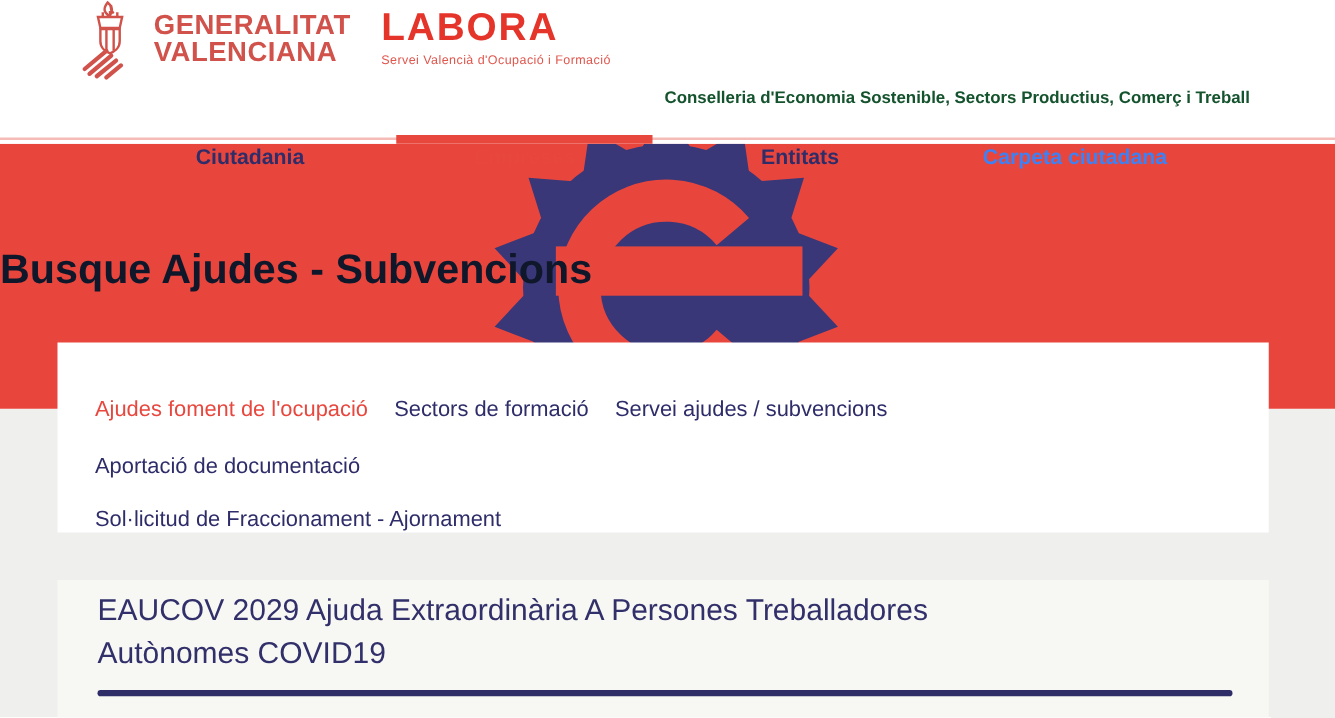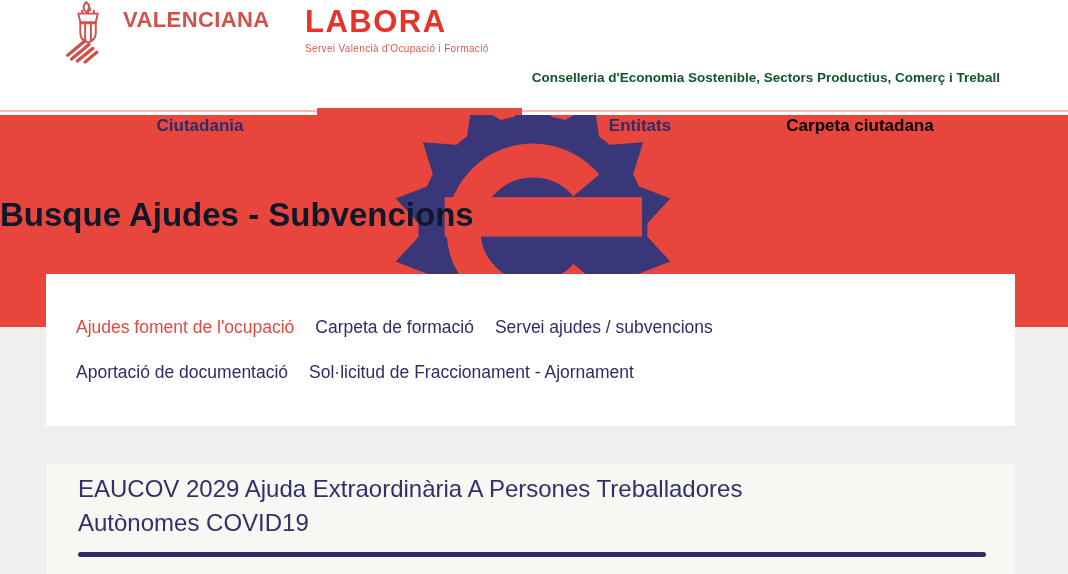--- a/index.html
+++ b/index.html
@@ -17,39 +17,39 @@
              color:#D0524B; line-height:22px; letter-spacing:0.4px; }
   .labora-logo { position:absolute; left:305px; top:6px; cursor:pointer; }
   .labora-name { font-size:31px; font-weight:900; color:#E5352B; letter-spacing:1.5px; line-height:31px; }
   .labora-tagline { font-size:10px; font-weight:500; color:#E0564D; margin-top:6px; letter-spacing:0.35px; }
   .conselleria { position:absolute; top:70px; right:68px; font-size:13.5px; font-weight:600;
                  color:#14532d; cursor:pointer; white-space:nowrap; }
   .main-nav { position:absolute; left:90px; top:88px; display:flex;margin-top:28px; }
   .nav-item { display:block; width:220px; text-align:center; font-size:17px; font-weight:700;
               color:#2E2D69; text-decoration:none; cursor:pointer; line-height:20px; }
   .nav-item.active { color:#E8473E; }
-  .nav-item.muted  { color:#000000; }
+  .nav-item.muted  { color:#3b82f6; }
   .nav-track { position:absolute; left:0; right:0; top:110px; height:2px; background:#F5BCB7; }
   .active-underline { position:absolute; left:317px; top:108px; width:205px; height:7px; background:#E8473E; }
 
   
   .banner { position:absolute; top:115px; left:0; width:1068px; height:212px;
             background:#E8463D; overflow:hidden; z-index:1; }
   .cog { position:absolute; left:392px; top:-40px; width:282px; height:310px; }
   .banner-title { position:relative; z-index:2; text-align:left; padding-top:81px;
                   font-size:33px; font-weight:700; color:#0f172a; line-height:38px; }
 
   
   .gray-section { position:absolute; top:327px; left:0; width:1068px; height:247px; background:#EFEFEE; z-index:0; }
 
   
   .tabs-card { position:absolute; top:274px; left:46px; width:969px; height:152px;
                background:#ffffff; z-index:3; padding:42px 0 0 30px; }
   .tab-row { display:flex; gap:21px; font-size:17.5px; line-height:22px; font-weight:400; }
-  .tab-row + .tab-row { margin-top:23px; }
+  .tab-row + .tab-row { margin-top:23px;flex-direction:column; }
   .tab { color:#2E2D69; text-decoration:none; cursor:pointer; white-space:nowrap; }
   .tab.active { color:#E8473E; }
 
   
   .detail-card { position:absolute; top:464px; left:46px; width:969px; height:140px;
                  background:#F7F7F3; z-index:2; padding:8px 0 0 32px; }
   .detail-heading { font-size:24px; font-weight:400; color:#32306A; line-height:34px; max-width:760px; }
   .detail-divider { margin-top:12px; width:908px; height:5px; background:#2E2D68; border-radius:3px; }
 </style>
 </head>
@@ -68,20 +68,21 @@
         <path d="M21 23 L37 23 L37 33 C37 39 32 42 29 43 C26 42 21 39 21 33 Z"></path>
         <path d="M26 23 L26 41 M32 23 L32 41"></path>
         <g stroke-width="3.5" stroke-linecap="round">
           <path d="M26 41 L8 56"></path>
           <path d="M30 45 L12 60"></path>
           <path d="M34 49 L18 62"></path>
           <path d="M38 53 L26 63"></path>
         </g>
       </svg>
       <div class="gv-text">
+        <div>GENERALITAT</div>
         <div>VALENCIANA</div>
       </div>
     </div>
 
     <div class="labora-logo">
       <div class="labora-name">LABORA</div>
       <div class="labora-tagline">Servei Valencià d'Ocupació i Formació</div>
     </div>
 
     <div class="conselleria">Conselleria d'Economia Sostenible, Sectors Productius, Comerç i Treball</div>
@@ -108,21 +109,21 @@
       <rect x="56" y="130" width="210" height="42" fill="#E8463D"></rect>
     </svg>
     <h1 class="banner-title">Busque Ajudes - Subvencions</h1>
   </section>
 
   <section class="gray-section"></section>
 
   <div class="tabs-card">
     <div class="tab-row">
       <a class="tab active">Ajudes foment de l'ocupació</a>
-      <a class="tab">Carpeta de formació</a>
+      <a class="tab">Sectors de formació</a>
       <a class="tab">Servei ajudes / subvencions</a>
     </div>
     <div class="tab-row">
       <a class="tab">Aportació de documentació</a>
       <a class="tab">Sol·licitud de Fraccionament - Ajornament</a>
     </div>
   </div>
 
   <div class="detail-card">
     <h2 class="detail-heading">EAUCOV 2029 Ajuda Extraordinària A Persones Treballadores Autònomes COVID19</h2>

